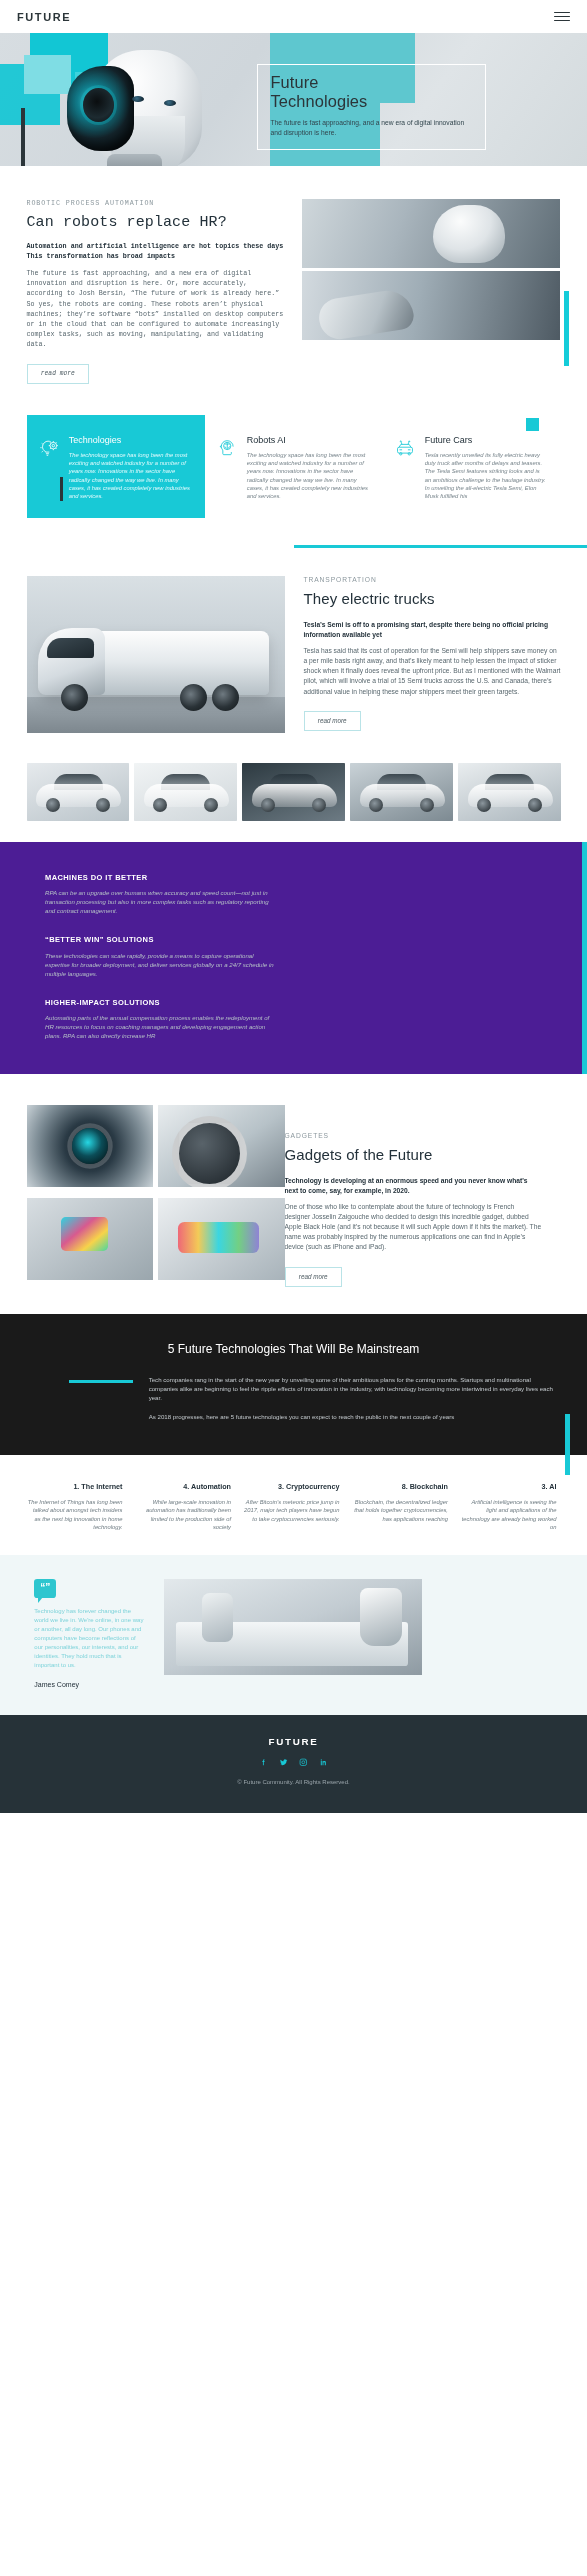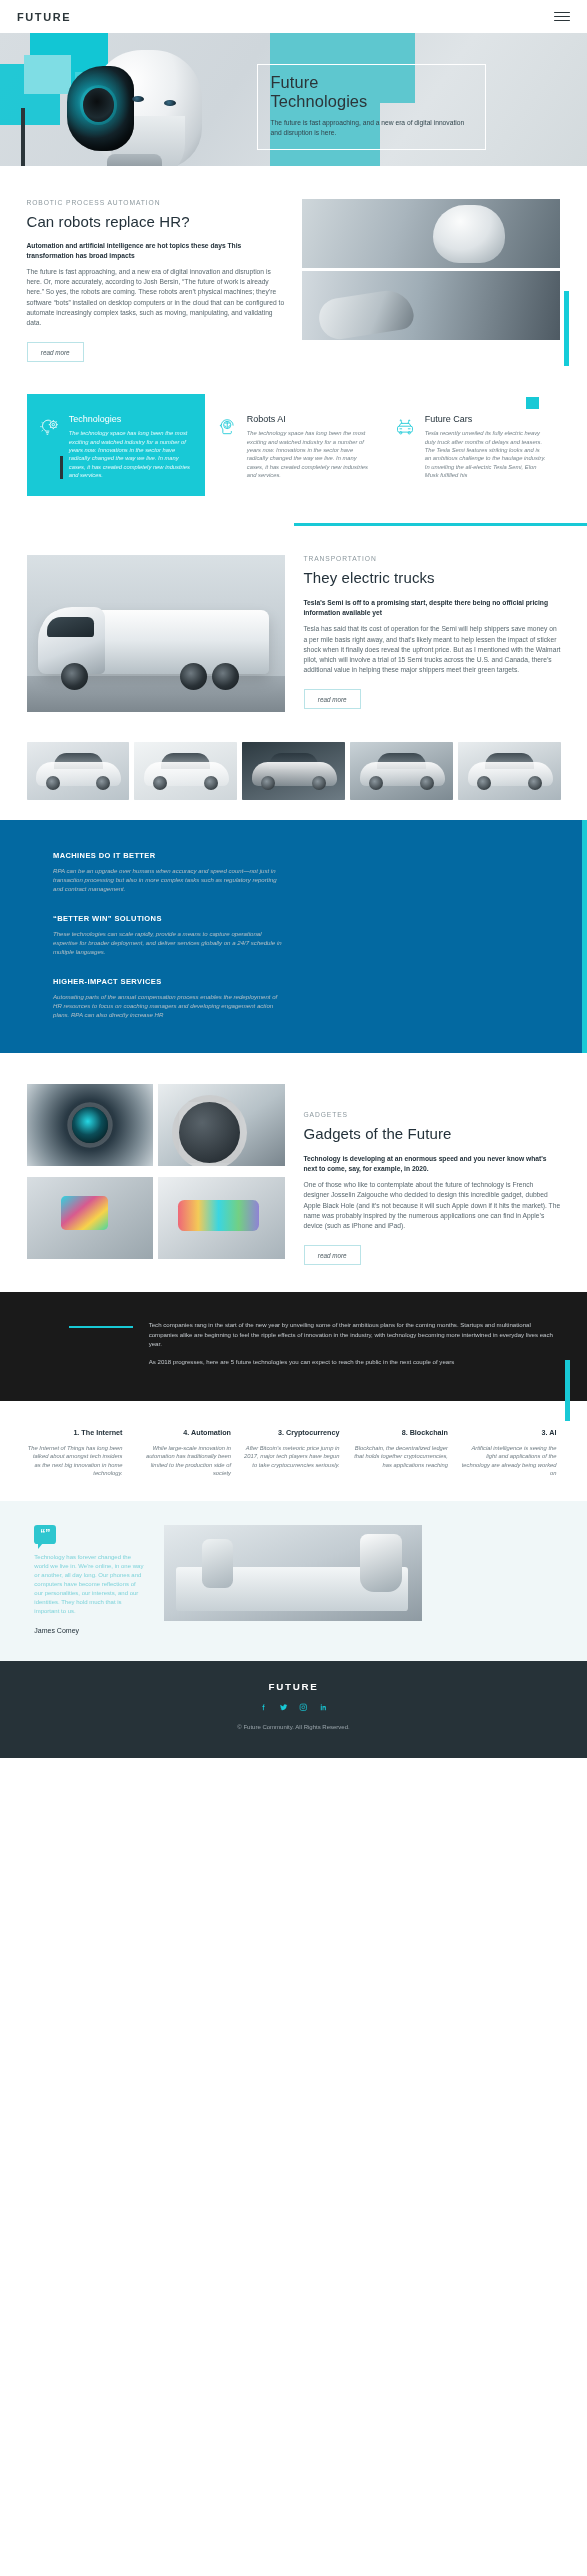--- a/index.html
+++ b/index.html
@@ -113,21 +113,21 @@
     font-size: 6.7px; line-height: 10.2px; color: #58676e;
   }
   .btn-read {
     display: inline-block; border: 0.8px solid #b9e3e7; background: #fff;
     padding: 5.5px 13.3px; font-size: 6.3px; font-style: italic; color: #4a585f;
     cursor: pointer; margin-top: 3.1px;
   }
 
   
   .s2 { padding: 33px 0 20.4px; }
-  .s2-grid { display: flex; gap: 17px; }
+  .s2-grid { display: flex; gap: 17px; font-family: Liberation Mono, monospace; }
   .s2-left { width: 258px; }
   .s2-right { width: 258px; position: relative; }
   .img-rp {
     width: 258px; height: 70px; position: relative; overflow: hidden;
     background: linear-gradient(120deg,#b6c2ca 0%, #8e9ba4 50%, #5d6a72 100%);
   }
   .img-rp.one { height: 69px; margin-bottom: 3.1px;
     background: linear-gradient(110deg,#cfd7db 0%,#a9b5bd 38%,#5f6d76 100%); }
   .img-rp.two { height: 69px;
     background: linear-gradient(100deg,#d3dadf 0%,#9fadb6 45%,#4e5a63 100%); }
@@ -220,42 +220,42 @@
   .car .cw { position:absolute; bottom: 9.4px; width: 14px; height: 14px; border-radius:50%;
     background: radial-gradient(circle at 40% 38%, #8c979e, #1b2226); }
   .car .cw1 { left: 19px; } .car .cw2 { right: 19px; }
   .c1 { background: linear-gradient(160deg,#e6eaed,#b9c3c9); }
   .c2 { background: linear-gradient(160deg,#f1f4f5,#cfd6da); }
   .c3 { background: linear-gradient(160deg,#2d3a41,#6d7b84); }
   .c4 { background: linear-gradient(160deg,#c9d2d7,#7d8a92); }
   .c5 { background: linear-gradient(160deg,#e9edef,#aab5bc); }
 
   
-  .s6 { background: #0369a1; position: relative; padding: 31px 12px 34px; }
+  .s6 { background: #4c1d95; position: relative; padding: 31px 4px 34px; }
   .s6-inner { display: flex; }
   .s6-left { width: 290px; padding-left: 41px; padding-right: 19px; }
   .s6-right { width: 298px; position: relative; }
   .s6 h4 { color: #fff; font-size: 7.5px; font-weight: 700; letter-spacing: 0.4px; margin-bottom: 6.3px; }
   .s6 p { color: #b5c0c6; font-size: 6.1px; line-height: 9px; font-style: italic; }
   .s6 .blockgap { height: 20.4px; }
   .teal-panel {
     position: absolute; left: 0; top: -31px; width: 298px; height: 244px; background: #18c9d6;
   }
   .teal-inner {
     position: absolute; left: 30px; top: 45px; width: 235px; height: 103px;
     border: 1.6px solid #ffffff; display: flex; flex-direction: column;
     align-items: center; justify-content: center; text-align: center; padding: 0 12.5px;
   }
   .teal-inner h3 { color: #fff; font-size: 11.7px; font-weight: 400; margin-bottom: 7px; }
   .teal-inner p { color: #e6fcfe; font-size: 6.3px; line-height: 9px; font-style: normal; text-align: right; }
   .s6-edge { position:absolute; right: 0; top: 0; width: 5.5px; height: 100%; background: #18c9d6; }
 
   
   .s7 { padding: 31px 0 27px; }
-  .s7-grid { display: flex; gap: 19px; }
+  .s7-grid { display: flex; }
   .s7-left { width: 258px; display: grid; grid-template-columns: 1fr 1fr; gap: 4.7px; }
   .gimg { height: 82px; position: relative; overflow: hidden; }
   .g1 { background: radial-gradient(circle at 50% 50%, #0f1418 0%, #2a3a45 34%, #7e8d96 70%, #c9d2d7 100%); }
   .g1:after { content:""; position:absolute; left:50%; top:50%; width: 36px; height: 36px;
     transform: translate(-50%,-50%); border-radius: 50%;
     background: radial-gradient(circle at 44% 40%, #26d7e4 0%, #0b4d58 46%, #05090b 100%);
     box-shadow: 0 0 0 4.7px rgba(255,255,255,.18); }
   .g2 { background: linear-gradient(145deg,#e9edef 0%, #b7c2c8 55%, #79858d 100%); }
   .g2:after { content:""; position:absolute; left: 14px; top: 11px; width: 61px; height: 61px;
     border-radius: 50%; border: 7px solid rgba(255,255,255,.75);
@@ -520,21 +520,21 @@
 
   <div class="section s6">
     <div class="s6-inner">
       <div class="s6-left">
         <h4>MACHINES DO IT BETTER</h4>
         <p>RPA can be an upgrade over humans when accuracy and speed count—not just in transaction processing but also in more complex tasks such as regulatory reporting and contract management.</p>
         <div class="blockgap"></div>
         <h4>“BETTER WIN” SOLUTIONS</h4>
         <p>These technologies can scale rapidly, provide a means to capture operational expertise for broader deployment, and deliver services globally on a 24/7 schedule in multiple languages.</p>
         <div class="blockgap"></div>
-        <h4>HIGHER-IMPACT SERVICES</h4>
+        <h4>HIGHER-IMPACT SOLUTIONS</h4>
         <p>Automating parts of the annual compensation process enables the redeployment of HR resources to focus on coaching managers and developing engagement action plans. RPA can also directly increase HR</p>
       </div>
     </div>
     <div class="s6-edge"></div>
   </div>
 
   <div class="section s7">
     <div class="wrap">
       <div class="s7-grid">
         <div class="s7-left">
@@ -552,20 +552,21 @@
           <div style="height:6.3px"></div>
           <p class="body">One of those who like to contemplate about the future of technology is French designer Josselin Zaigouche who decided to design this incredible gadget, dubbed Apple Black Hole (and it’s not because it will such Apple down if it hits the market). The name was probably inspired by the numerous applications one can find in Apple’s device (such as iPhone and iPad).</p>
           <div style="height:11px"></div>
           <span class="btn-read">read more</span>
         </div>
       </div>
     </div>
   </div>
 
   <div class="section s8">
+    <h2>5 Future Technologies That Will Be Mainstream</h2>
     <div class="s8-row">
       <div class="s8-rule">
           <i></i>
         </div>
       <div class="s8-copy">
         <p>Tech companies rang in the start of the new year by unveiling some of their ambitious plans for the coming months. Startups and multinational companies alike are beginning to feel the ripple effects of innovation in the industry, with technology becoming more intertwined in everyday lives each year.</p>
         <p>As 2018 progresses, here are 5 future technologies you can expect to reach the public in the next couple of years</p>
       </div>
     </div>
     <div class="s8-edge"></div>

